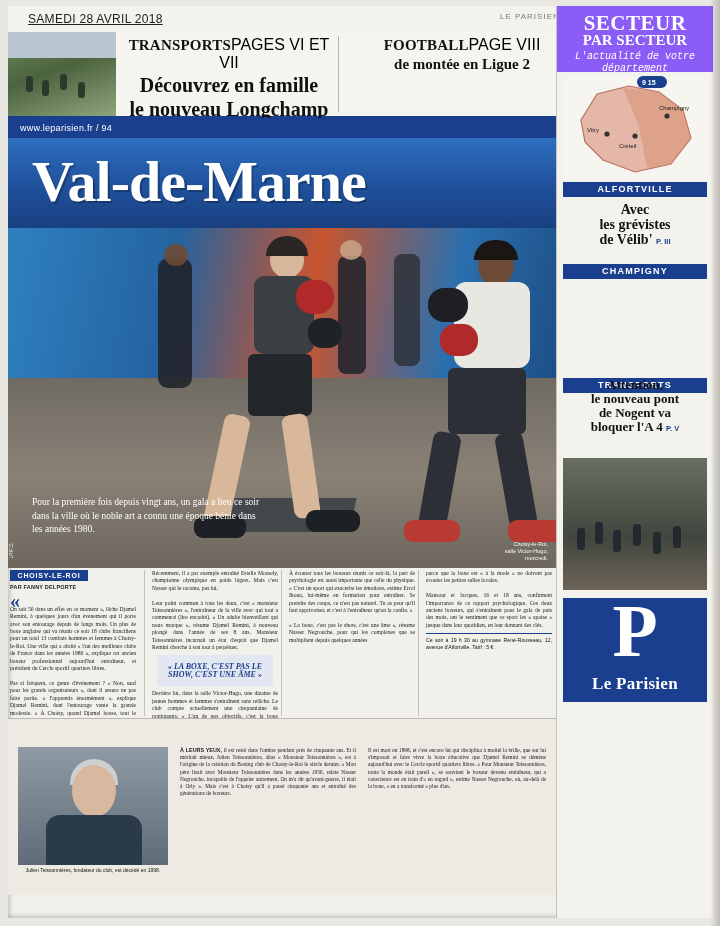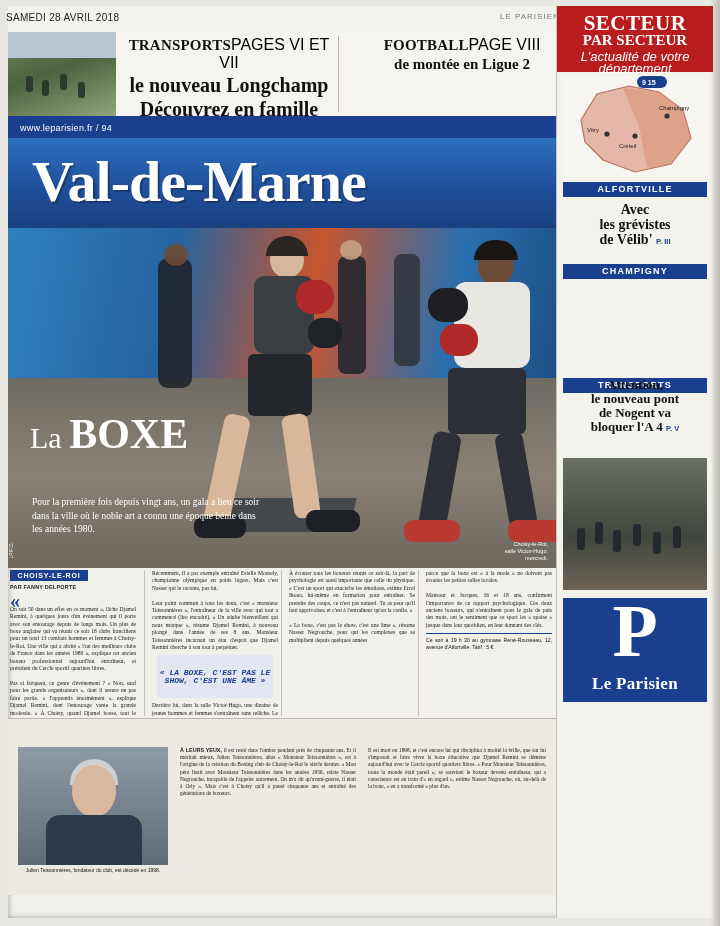--- a/index.html
+++ b/index.html
@@ -3,47 +3,47 @@
 <meta charset="utf-8">
 <style>
   html,body{margin:0;padding:0;background:#c9c7c2;}
   body{width:720px;height:926px;overflow:hidden;font-family:"Liberation Sans",sans-serif;}
   .page{position:relative;width:720px;height:926px;background:#e9e7e2;overflow:hidden;}
   .paper{position:absolute;left:8px;top:6px;width:704px;height:912px;background:#f2f0ea;
          box-shadow:0 0 6px rgba(0,0,0,.35) inset;}
   
   .topstrip{position:absolute;left:8px;top:6px;width:704px;height:26px;background:#f4f2ec;
             border-bottom:1px solid #bdbab3;}
-  .dateline{position:absolute;left:6px;top:12px;font-size:10px;color:#222;letter-spacing:.3px;}
+  .dateline{position:absolute;left:28px;top:12px;font-size:12px;color:#222;letter-spacing:.3px;text-decoration:underline;}
   .paperbrand{position:absolute;left:500px;top:12px;font-size:8px;color:#7b7a76;letter-spacing:1px;}
   
   .teaserrow{position:absolute;left:8px;top:32px;width:548px;height:84px;background:#f6f4ef;
              border-bottom:2px solid #1b3f8f;}
   .teaser-photo{position:absolute;left:0;top:0;width:108px;height:84px;overflow:hidden;
                 background:linear-gradient(160deg,#6d8a5a 0%,#4c6340 45%,#8fa57c 100%);}
   .tp-sky{position:absolute;left:0;top:0;width:108px;height:26px;background:#b9c6cf;}
   .tp-fig{position:absolute;width:7px;height:16px;background:#2c3a2c;border-radius:3px;}
   .teaser-a{position:absolute;left:112px;top:4px;width:218px;height:76px;border-right:1px solid #b9b6af;}
   .teaser-b{position:absolute;left:338px;top:4px;width:208px;height:76px;margin-left:12px;}
   .kicker{font-family:"Liberation Serif",serif;font-weight:bold;font-size:15px;color:#111;
           letter-spacing:.2px;}
   .teasertitle{font-family:"Liberation Serif",serif;font-weight:bold;color:#111;line-height:1.04;
                margin-top:3px;}
   .t-a-1{font-size:20px;}
   .t-b-1{font-size:15px;}
   .teaser-b{text-align:center;}
   
   .rail{position:absolute;left:556px;top:6px;width:156px;height:912px;background:#f4f2ec;
         border-left:1px solid #c4c1ba;}
-  .rail-head{position:absolute;left:0;top:0;width:156px;height:66px;background:#b91c1c;color:#fff;
+  .rail-head{position:absolute;left:0;top:0;width:156px;height:66px;background:#8b5cf6;color:#fff;
              text-align:center;}
   .rail-head .l1{font-family:"Liberation Serif",serif;font-weight:bold;font-size:21px;line-height:20px;
                  padding-top:7px;letter-spacing:.5px;}
   .rail-head .l2{font-family:"Liberation Serif",serif;font-weight:bold;font-size:15px;line-height:15px;}
-  .rail-head .l3{font-family:Liberation Sans, sans-serif;font-size:13px;line-height:12px;padding-top:3px;
+  .rail-head .l3{font-family:Liberation Mono, monospace;font-size:10px;line-height:12px;padding-top:3px;
                  font-style:italic;text-align:center;}
   .map{position:absolute;left:6px;top:70px;width:144px;height:102px;background:#f7f5f0;}
   .map svg{display:block;}
   .rail-band{position:absolute;left:6px;width:144px;height:15px;background:#1b3f8f;color:#fff;
              font-size:9px;font-weight:bold;letter-spacing:1.2px;text-align:center;line-height:15px;}
   .rail-item{position:absolute;left:8px;width:140px;text-align:center;font-family:"Liberation Serif",serif;
              font-weight:bold;color:#111;line-height:1.08;}
   .rail-item .pg{font-family:"Liberation Sans",sans-serif;font-size:7.5px;color:#1b3f8f;font-weight:bold;}
   .rail-photo{position:absolute;left:6px;top:178px;width:144px;height:132px;overflow:hidden;
               background:linear-gradient(180deg,#6f7f8b 0%,#4a5661 60%,#7d6f62 100%);}
@@ -86,22 +86,22 @@
   .bodyzone{position:absolute;left:8px;top:570px;width:548px;height:146px;}
   .colrule{position:absolute;top:0;width:1px;height:146px;background:#c3c0b9;}
   .col{position:absolute;top:0;width:126px;font-family:"Liberation Serif",serif;font-size:5.6px;
        line-height:7.4px;color:#1a1a1a;text-align:justify;}
   .tagbox{display:block;background:#1b3f8f;color:#fff;font-family:"Liberation Sans",sans-serif;
           font-size:7px;font-weight:bold;letter-spacing:.8px;text-align:center;padding:2px 0;width:78px;}
   .byline{font-family:"Liberation Sans",sans-serif;font-size:5.5px;font-weight:bold;color:#222;
           margin:3px 0 4px;letter-spacing:.2px;}
   .bigquote{font-family:"Liberation Serif",serif;font-size:20px;color:#1b3f8f;font-weight:bold;
             line-height:10px;}
-  .subhead{font-family:Liberation Mono, monospace;font-weight:bold;font-style:italic;font-size:8px;
-           color:#1b3f8f;background:#e3e7f2;display:block;padding:14px 2px;text-align:center;margin:4px 5px;}
+  .subhead{font-family:Liberation Serif, serif;font-weight:bold;font-style:italic;font-size:8px;
+           color:#1b3f8f;background:#e3e7f2;display:block;padding:8px 2px;text-align:center;margin:4px 5px;}
   .infobox{font-family:"Liberation Sans",sans-serif;font-size:5.2px;line-height:7px;color:#111;
            border-top:1px solid #1b3f8f;padding-top:3px;margin-top:4px;}
   
   .feature{position:absolute;left:8px;top:718px;width:548px;height:176px;background:#edeae3;
            border-top:1px solid #b9b6af;}
   .feature-title{position:absolute;left:0;top:4px;width:548px;text-align:center;
                  font-family:"Liberation Serif",serif;font-weight:bold;font-size:13.5px;color:#111;}
   .portrait{position:absolute;left:10px;top:28px;width:150px;height:118px;overflow:hidden;
             background:linear-gradient(180deg,#8e9aa4 0%,#5f6b76 100%);}
   .pt-head{position:absolute;left:54px;top:18px;width:44px;height:52px;border-radius:50%;background:#d9b8a0;}
@@ -130,22 +130,22 @@
       <div class="tp-sky"></div>
       <div class="tp-fig" style="left:18px;top:44px"></div>
       <div class="tp-fig" style="left:34px;top:48px"></div>
       <div class="tp-fig" style="left:52px;top:42px"></div>
       <div class="tp-fig" style="left:70px;top:50px"></div>
     </div>
     <div class="teaser-a">
       <div style="text-align:center">
         <span class="kicker">TRANSPORTS</span><span class="pages">PAGES VI ET VII</span>
       </div>
+      <div class="teasertitle t-a-1" style="text-align:center">Découvrez en famille</div>
       <div class="teasertitle t-a-1" style="text-align:center">le nouveau Longchamp</div>
-      <div class="teasertitle t-a-1" style="text-align:center">Découvrez en famille</div>
     </div>
     <div class="teaser-b">
       <div>
         <span class="kicker">FOOTBALL</span><span class="pages">PAGE VIII</span>
       </div>
       <div class="teasertitle t-b-1">de montée en Ligue 2</div>
     </div>
   </div>
 
   <div class="urlbar">
@@ -187,21 +187,20 @@
       <div style="position:absolute;left:432px;top:96px;width:38px;height:32px;background:#b02a2a;border-radius:15px;"></div>
     </div>
 
     <div style="position:absolute;left:150px;top:30px;width:34px;height:130px;background:#20242a;border-radius:10px;opacity:.9"></div>
     <div style="position:absolute;left:156px;top:16px;width:24px;height:22px;border-radius:50%;background:#6d4a34;opacity:.9"></div>
     <div style="position:absolute;left:330px;top:28px;width:28px;height:118px;background:#1e222a;border-radius:8px;opacity:.85"></div>
     <div style="position:absolute;left:332px;top:12px;width:22px;height:20px;border-radius:50%;background:#c9a488;opacity:.85"></div>
     <div style="position:absolute;left:386px;top:26px;width:26px;height:112px;background:#2a2f36;border-radius:8px;opacity:.8"></div>
 
     <div class="overlay-title">
-      <div class="l1"><span>La</span> <b>BOXE</b></div>
     </div>
     <div class="overlay-deck">Pour la première fois depuis vingt ans, un gala a lieu ce soir dans la ville où le noble art a connu une époque bénie dans les années 1980.</div>
     <div class="photo-credit" style="white-space:pre-line">Choisy-le-Roi,
 salle Victor-Hugo,
 mercredi.</div>
     <div class="photo-side-credit">LP/F.D.</div>
   </div>
 
   <div class="bodyzone">
     <div class="colrule" style="left:136px"></div>

